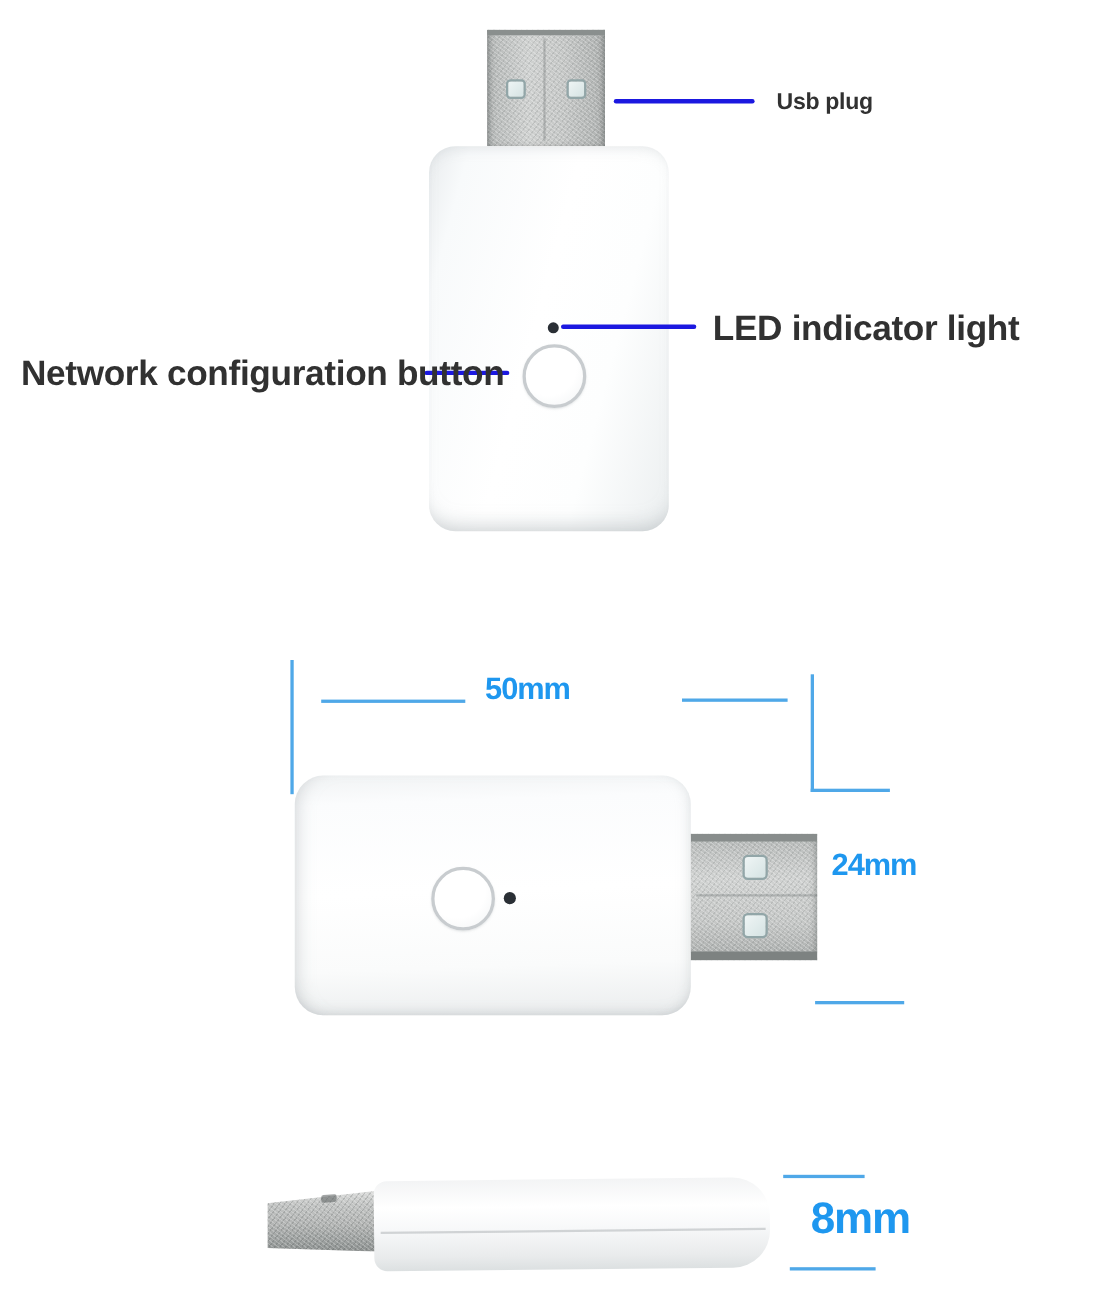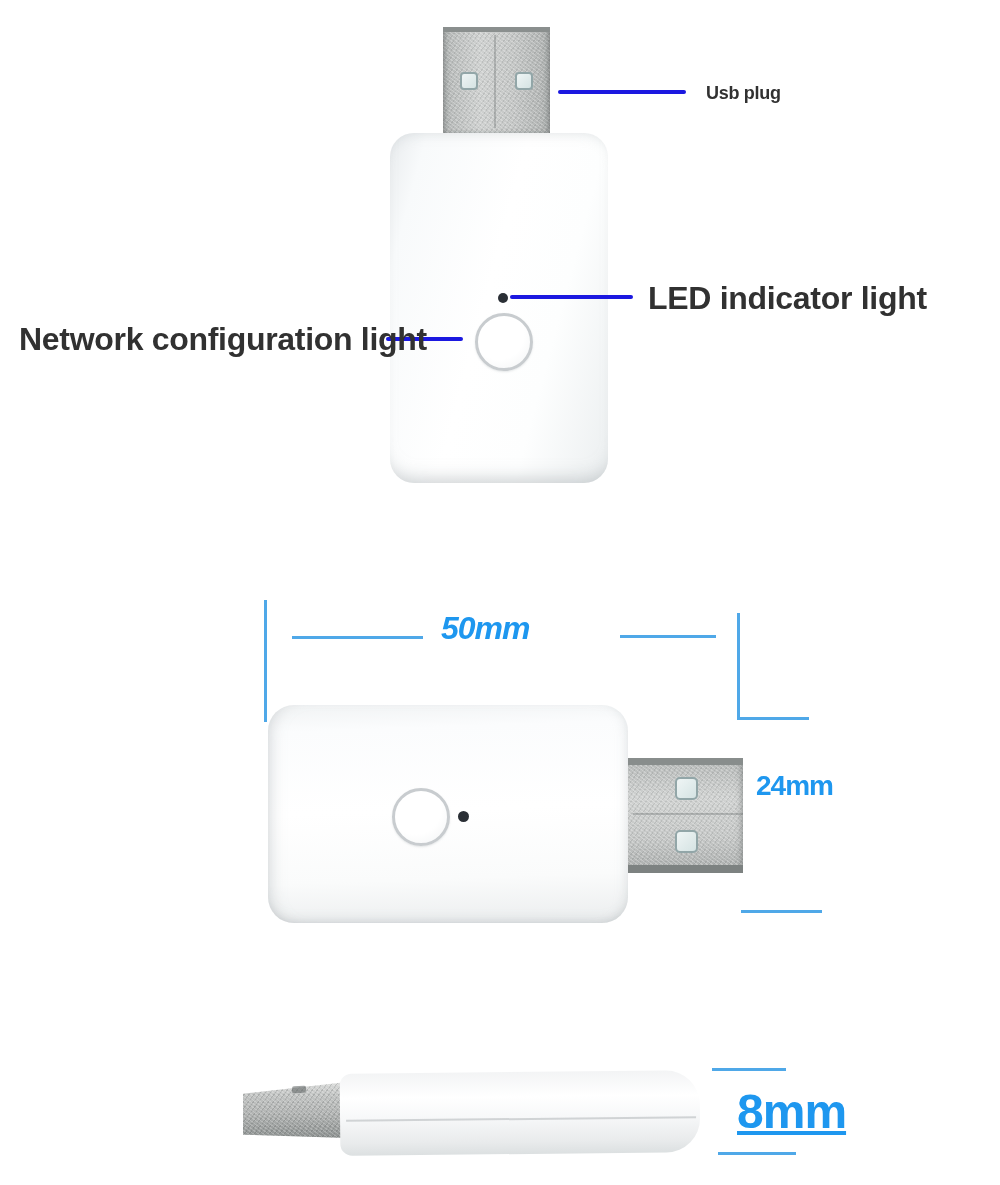--- a/index.html
+++ b/index.html
@@ -13,30 +13,30 @@
   .canvas{
     position:relative;width:1000px;height:1185px;overflow:hidden;
     background:var(--background);
     font-family:"Liberation Sans",sans-serif;
   }
   
   .lbl{
     position:absolute;white-space:nowrap;font-weight:bold;
     color:var(--label-text);font-size:32px;line-height:32px;letter-spacing:-.3px;
   }
-  #lbl-usb{left:706px;top:77px;font-size:18px;}
+  #lbl-usb{left:706px;top:77px;font-size:21px;}
   #lbl-led{left:648px;top:282px;}
   #lbl-btn{left:19px;top:323px;}
   .dimlbl{
     position:absolute;white-space:nowrap;font-weight:bold;
     color:var(--dimension-text);line-height:1;letter-spacing:-1px;
   }
-  #lbl-50{left:441px;top:612px;font-size:32px;font-style:italic;}
+  #lbl-50{left:441px;top:612px;font-size:28px;}
   #lbl-24{left:756px;top:772px;font-size:28px;}
-  #lbl-8{left:737px;top:1088px;font-size:48px;text-decoration:underline;}
+  #lbl-8{left:737px;top:1088px;font-size:40px;}
   
   .ptr{position:absolute;height:4px;background:var(--pointer-line);border-radius:2px;}
   #ptr-usb{left:558px;top:90px;width:128px;}
   #ptr-led{left:510px;top:295px;width:123px;}
   #ptr-btn{left:386px;top:337px;width:77px;}
   
   .dimh{position:absolute;height:3px;background:var(--dimension-line);}
   .dimv{position:absolute;width:3px;background:var(--dimension-line);}
   #dim50-vl{left:264px;top:600px;height:122px;}
   #dim50-hl{left:292px;top:636px;width:131px;}
@@ -147,21 +147,21 @@
     <span class="led" id="led-front"></span>
     <span class="btn-circle" id="btn-front"></span>
   </div>
 
   <div class="ptr" id="ptr-usb"></div>
   <div class="ptr" id="ptr-led"></div>
   <div class="ptr" id="ptr-btn"></div>
 
   <span class="lbl" id="lbl-usb">Usb plug</span>
   <span class="lbl" id="lbl-led">LED indicator light</span>
-  <span class="lbl" id="lbl-btn">Network configuration light</span>
+  <span class="lbl" id="lbl-btn">Network configuration button</span>
 
   <div>
     <div class="body-mid"></div>
     <span class="btn-circle" id="btn-mid"></span>
     <span class="led" id="led-mid"></span>
     <div class="metal usb-mid">
       <span class="seam-h"></span>
       <span class="contact c-m1"></span>
       <span class="contact c-m2"></span>
     </div>

